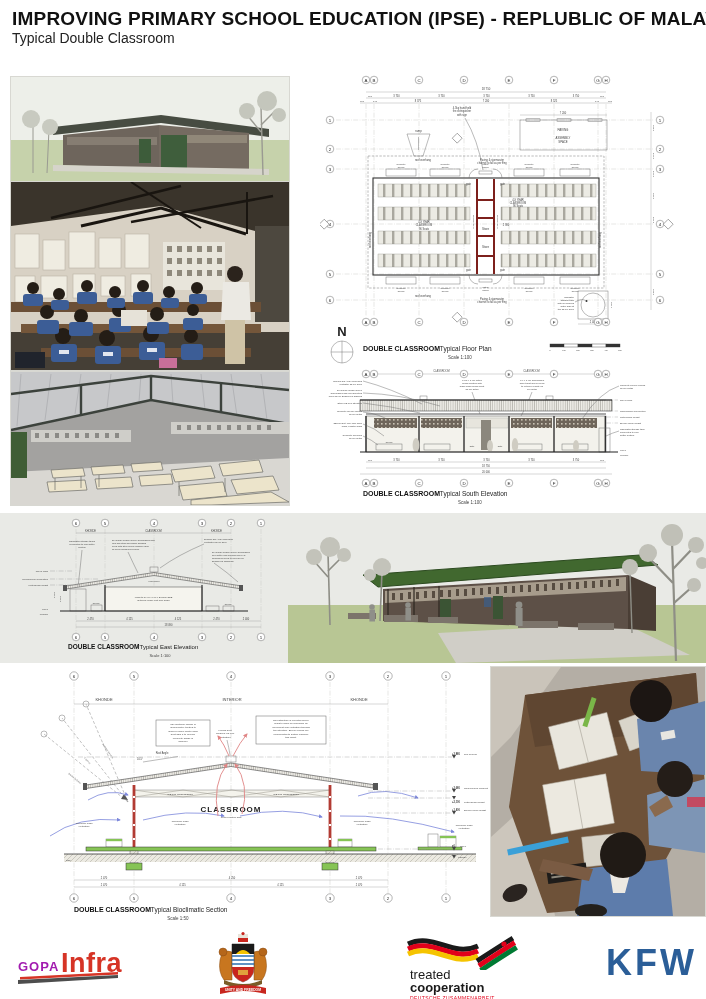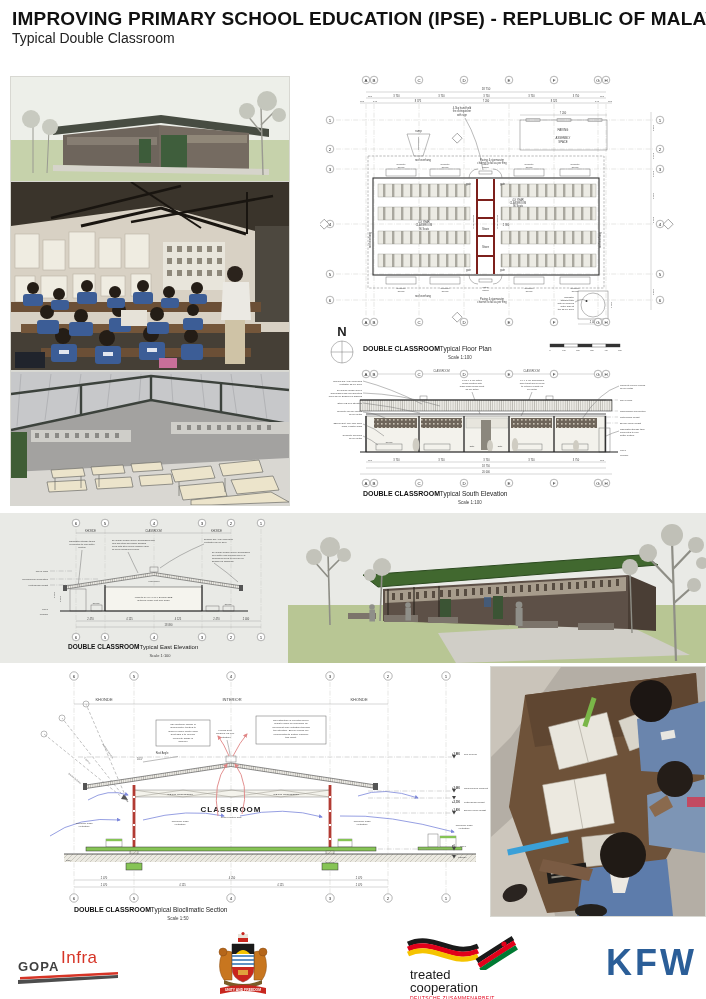--- a/index.html
+++ b/index.html
@@ -19,25 +19,25 @@
   .dim{stroke:#999;stroke-width:.4;fill:none}
   .thin{stroke:#666;stroke-width:.45;fill:none}
   .wall{stroke:#333;stroke-width:1.1;fill:none}
   .dash{stroke-dasharray:2.4 1.4}
   .ddot{stroke-dasharray:5 1.4 .8 1.4}
   .grid{stroke:#c2c2bc;stroke-width:.4;stroke-dasharray:5 1.4 .8 1.4;fill:none}
   .gb circle{fill:#fff;stroke:#777;stroke-width:.55}
   .gb text{font-size:4.4px;text-anchor:middle;fill:#222}
   .redw{stroke:#7d201c;stroke-width:2;fill:none}
   .band{position:absolute;left:0;top:513px;width:706px;height:150px;background:#e9eae6}
-  .gopa1{font-size:13px;font-weight:bold;color:#404040;letter-spacing:1px}
-  .gopa2{font-size:17px;font-weight:normal;color:#d63426;letter-spacing:.5px}
+  .gopa1{font-size:13px;font-weight:bold;color:#a21caf;letter-spacing:1px}
+  .gopa2{font-size:27px;font-weight:bold;color:#d63426;letter-spacing:.5px}
   .kfw{font-size:36px;font-weight:bold;color:#2b5e98;letter-spacing:3px}
   .ger1{font-size:13px;color:#1a1a1a;line-height:13px}
-  .ger2{font-size:13px;font-weight:normal;color:#1a1a1a;line-height:14px}
+  .ger2{font-size:13px;font-weight:bold;color:#1a1a1a;line-height:14px}
   .ger3{font-size:5px;color:#e2001a;letter-spacing:.4px}
 </style>
 </head>
 <body>
 
 <div class="sheet">
 
   <div class="abs" style="left:12px;top:8px">
     <div class="title">IMPROVING PRIMARY SCHOOL EDUCATION (IPSE) - REPLUBLIC OF MALAWI</div>
     <div class="subtitle">Typical Double Classroom</div>

